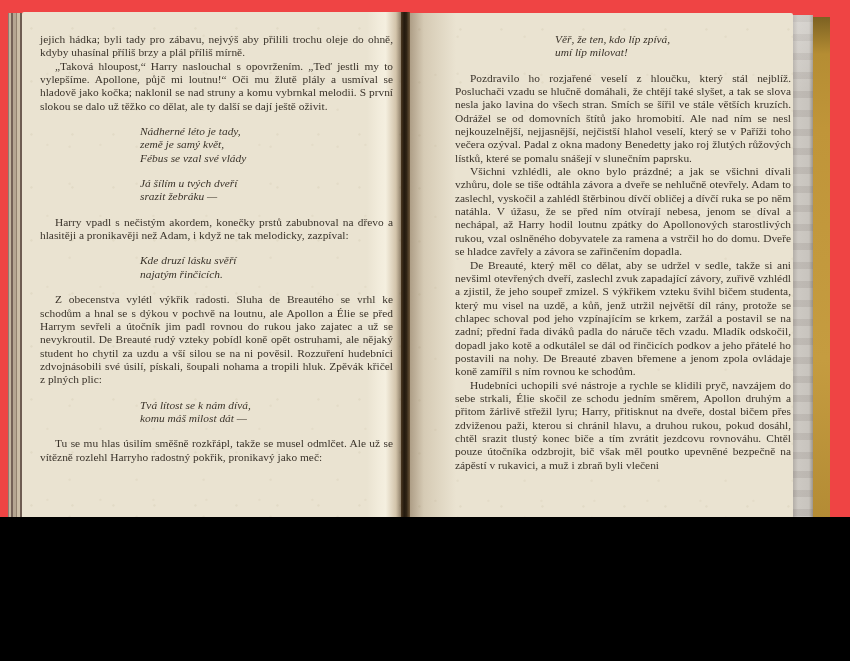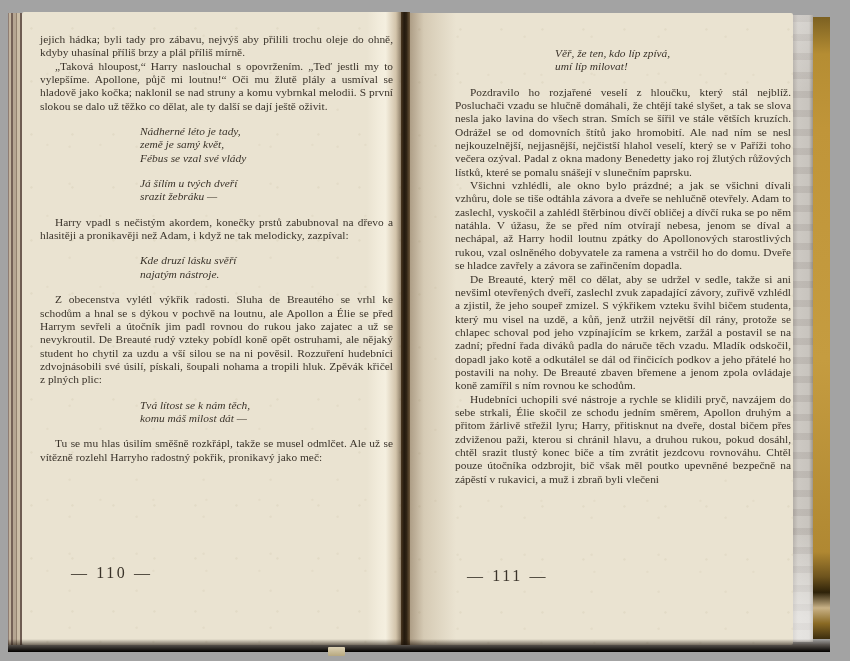--- a/index.html
+++ b/index.html
@@ -1,18 +1,18 @@
 <!DOCTYPE html>
 <html lang="cs"><head>
 <meta charset="utf-8">
 <style>
   html,body{margin:0;padding:0;background:#000;}
   .stage{
-    position:relative;width:850px;height:661px;overflow:hidden;
-    background:#a3a3a3;
+    position:relative;width:850px;height:517px;overflow:hidden;
+    background:#ef4444;
     font-family:"Liberation Serif","DejaVu Serif",serif;
   }
   
   .stack-left{
     position:absolute;left:8px;top:13px;width:14px;height:632px;
     background:
       repeating-linear-gradient(90deg,
         #8f7d72 0 1.5px,#c3b49e 1.5px 3.5px,#756257 3.5px 5px,
         #b5a591 5px 8px,#93826f 8px 9.5px,#cbbda6 9.5px 12px,#6e5c52 12px 14px);
   }
@@ -73,21 +73,21 @@
   }
   
   .text-col{
     position:absolute;
     color:#3a332a;
     font-size:11.4px;line-height:13.35px;
     text-align:justify;
     -webkit-font-smoothing:antialiased;
   }
   .text-col-left{left:40px;top:33px;width:353px;}
-  .text-col-right{left:455px;top:47px;width:336px;}
+  .text-col-right{left:455px;top:33px;width:336px;}
   .prose{margin:0;}
   .prose.indent{text-indent:15px;}
   .verse{
     margin:12px 0 12px 100px;
     font-style:italic;text-align:left;
   }
   .text-col-right .verse:first-child{margin-top:0;}
   .verse-line{white-space:nowrap;}
   .pagenum{
     position:absolute;color:#3a332a;
@@ -120,25 +120,25 @@
         <div class="verse-line">země je samý květ,</div>
         <div class="verse-line">Fébus se vzal své vlády</div>
       </div>
       <div class="verse">
         <div class="verse-line">Já šílím u tvých dveří</div>
         <div class="verse-line">srazit žebráku —</div>
       </div>
       <p class="prose indent">Harry vpadl s nečistým akordem, konečky prstů zabubnoval na dřevo a hlasitěji a pronikavěji než Adam, i když ne tak melodicky, zazpíval:</p>
       <div class="verse">
         <div class="verse-line">Kde druzí lásku svěří</div>
-        <div class="verse-line">najatým nástroje.</div>
+        <div class="verse-line">najatým řinčicích.</div>
       </div>
       <p class="prose indent">Z obecenstva vylétl výkřik radosti. Sluha de Breautého se vrhl ke schodům a hnal se s dýkou v pochvě na loutnu, ale Apollon a Élie se před Harrym sevřeli a útočník jim padl rovnou do rukou jako zajatec a už se nevykroutil. De Breauté rudý vzteky pobídl koně opět ostruhami, ale nějaký student ho chytil za uzdu a vší silou se na ni pověsil. Rozzuření hudebníci zdvojnásobili své úsilí, pískali, šoupali nohama a tropili hluk. Zpěvák křičel z plných plic:</p>
       <div class="verse">
-        <div class="verse-line">Tvá lítost se k nám těch,</div>
+        <div class="verse-line">Tvá lítost se k nám dívá,</div>
         <div class="verse-line">komu máš milost dát —</div>
       </div>
       <p class="prose indent">Tu se mu hlas úsilím směšně rozkřápl, takže se musel odmlčet. Ale už se vítězně rozlehl Harryho radostný pokřik, pronikavý jako meč:</p>
     </div>
 
   <div class="text-col text-col-right">
       <div class="verse">
         <div class="verse-line">Věř, že ten, kdo líp zpívá,</div>
         <div class="verse-line">umí líp milovat!</div>
       </div>

